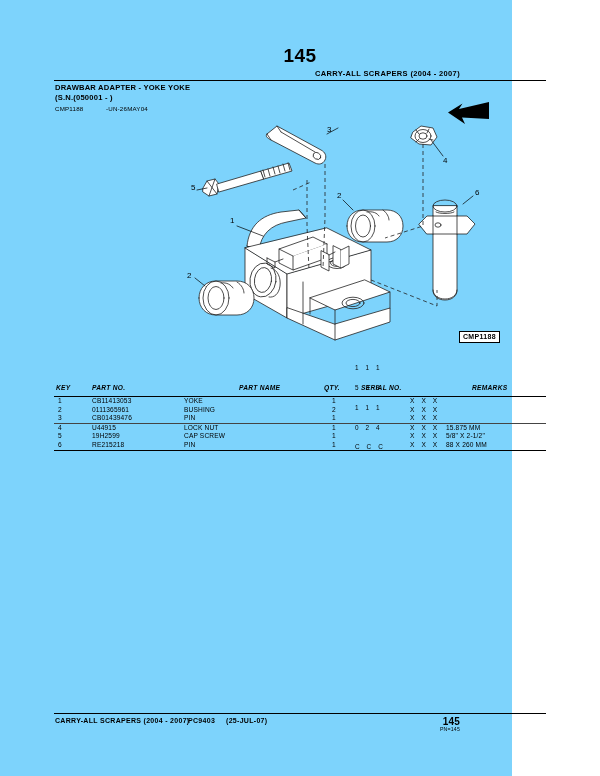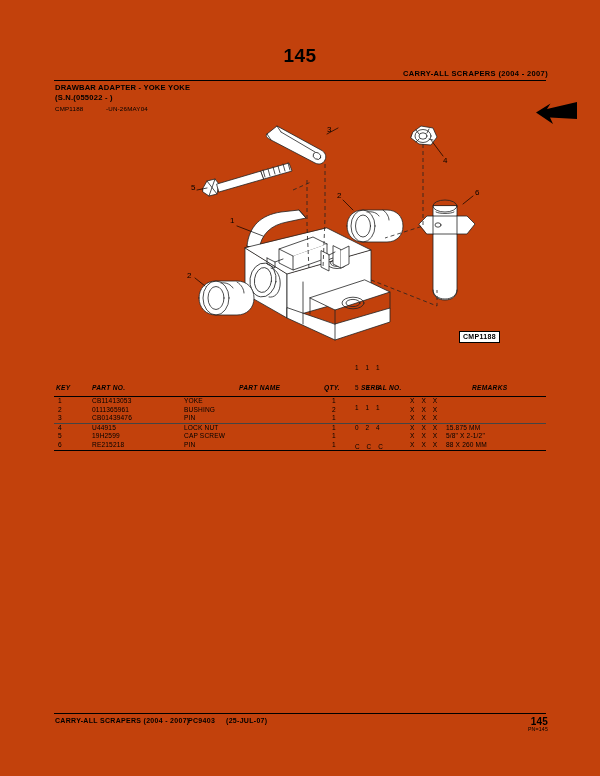--- a/index.html
+++ b/index.html
@@ -13,23 +13,23 @@
     height: 776px;
     position: relative;
     font-family: "Liberation Sans", sans-serif;
     color: #000000;
     overflow: hidden;
   }
 
   .page {
     position: absolute;
     left: 0; top: 0;
-    width: 600px;
+    width: 512px;
     height: 776px;
-    background: #c2410c;
+    background: #7dd3fc;
   }
 
   
   .page-number-top {
     position: absolute;
     left: 0;
     top: 45px;
     width: 600px;
     text-align: center;
     font-size: 19px;
@@ -237,21 +237,21 @@
 <body>
 
 <div class="page">
 
   <div class="page-number-top">145</div>
 
   <div class="header-right">CARRY-ALL SCRAPERS (2004 - 2007)</div>
   <div class="header-rule"></div>
 
   <div class="section-title">DRAWBAR ADAPTER - YOKE YOKE</div>
-  <div class="section-sn">(S.N.(055022 - )</div>
+  <div class="section-sn">(S.N.(050001 - )</div>
   <div class="fig-ref">CMP1188</div>
   <div class="fig-date">-UN-26MAY04</div>
 
   <svg class="arrow-marker" viewBox="0 0 44 26">
     <path d="M43,2 L13,9 L16.5,3.5 L2,12.5 L19,24 L16,17.5 L43,19 Z" fill="#000"></path>
   </svg>
 
   <svg class="diagram" viewBox="0 0 350 235">
     <g fill="none" stroke="#222" stroke-width="0.8" stroke-linejoin="round" stroke-linecap="round">
 

